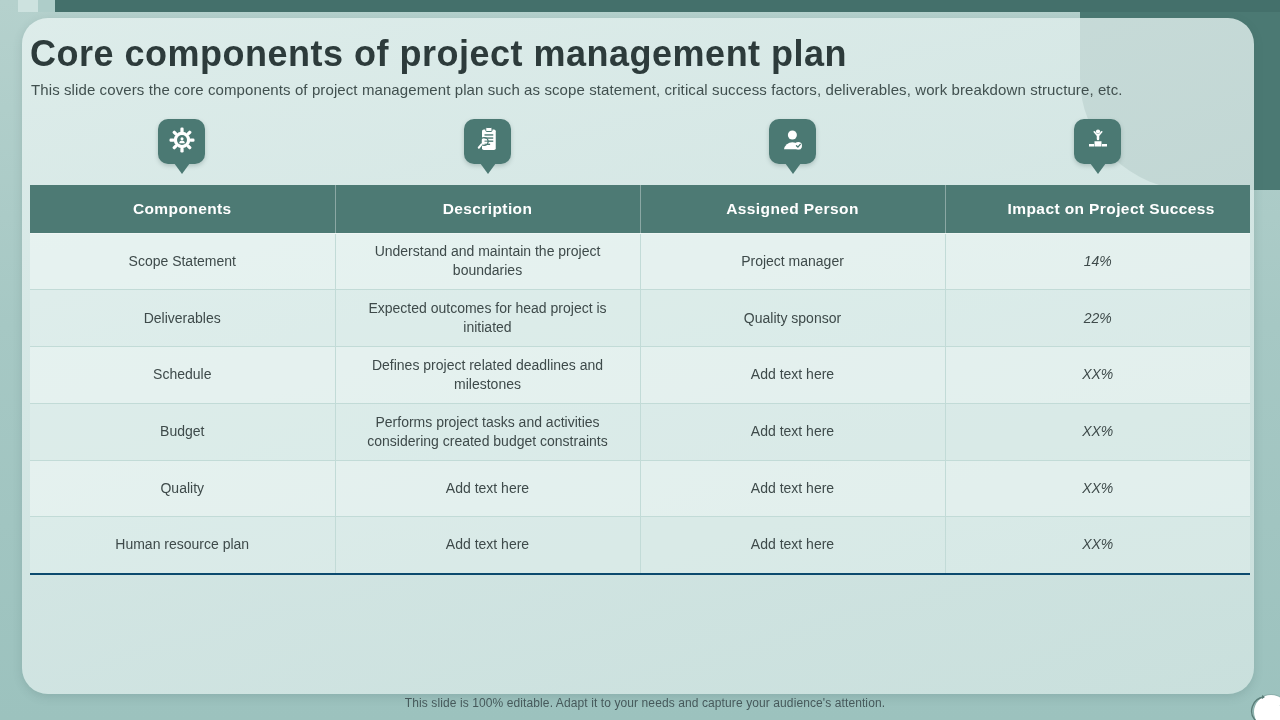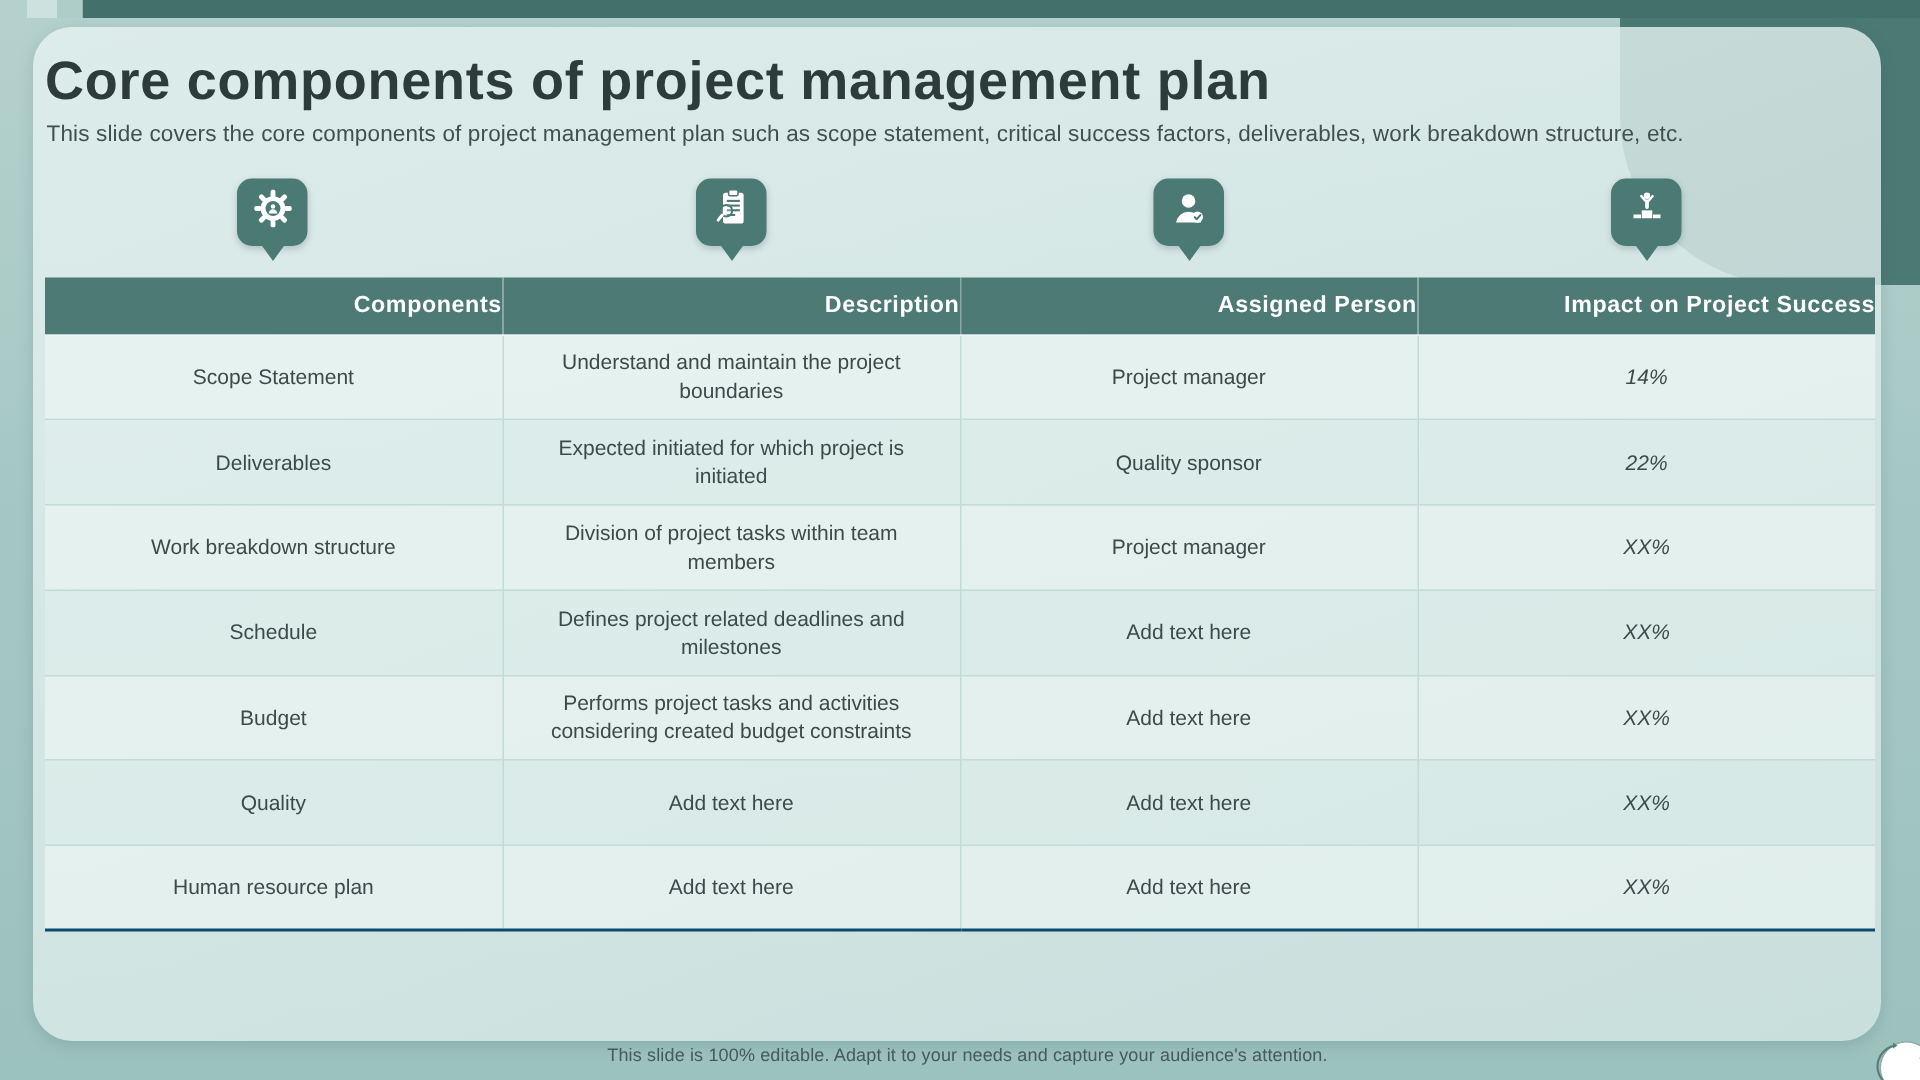--- a/index.html
+++ b/index.html
@@ -58,24 +58,24 @@
   }
   .icon-bubble svg { width: 30px; height: 30px; }
   .ib-1 { left: 158px; } .ib-2 { left: 464px; } .ib-3 { left: 769px; } .ib-4 { left: 1074px; }
 
   
   .pm-table {
     position: absolute; left: 30px; top: 185px; width: 1220px;
     border-collapse: collapse; table-layout: fixed; z-index: 4;
   }
   .pm-table th {
-    height: 38px; background: #4d7a74; color: #ffffff;
+    height: 48px; background: #4d7a74; color: #ffffff;
     font-size: 15.5px; font-weight: bold; letter-spacing: 0.4px;
     border: 1px solid rgba(255,255,255,0.35); border-top: none;
-    text-align: right; vertical-align: middle;
+    text-align: center; vertical-align: middle;
   }
   .pm-table th:first-child { border-left: none; }
   .pm-table th:last-child { border-right: none; padding-left: 27px; }
   .pm-table td {
     height: 56.75px; text-align: center; vertical-align: middle;
     font-size: 14px; color: #3e4a4a; line-height: 19px;
     border: 1px solid #c2dbd7; padding: 2px 18px;
     background: rgba(235,246,244,0.35);
   }
   .pm-table tr:nth-child(odd) td { background: rgba(242,250,248,0.55); }
@@ -181,29 +181,23 @@
   </thead>
   <tbody>
       <tr>
         <td>Scope Statement</td>
         <td>Understand and maintain the project boundaries</td>
         <td>Project manager</td>
         <td>14%</td>
       </tr>
       <tr>
         <td>Deliverables</td>
-        <td>Expected initiated for which project is initiated</td>
+        <td>Expected outcomes for head project is initiated</td>
         <td>Quality sponsor</td>
         <td>22%</td>
-      </tr>
-      <tr>
-        <td>Work breakdown structure</td>
-        <td>Division of project tasks within team members</td>
-        <td>Project manager</td>
-        <td>XX%</td>
       </tr>
       <tr>
         <td>Schedule</td>
         <td>Defines project related deadlines and milestones</td>
         <td>Add text here</td>
         <td>XX%</td>
       </tr>
       <tr>
         <td>Budget</td>
         <td>Performs project tasks and activities considering created budget constraints</td>

